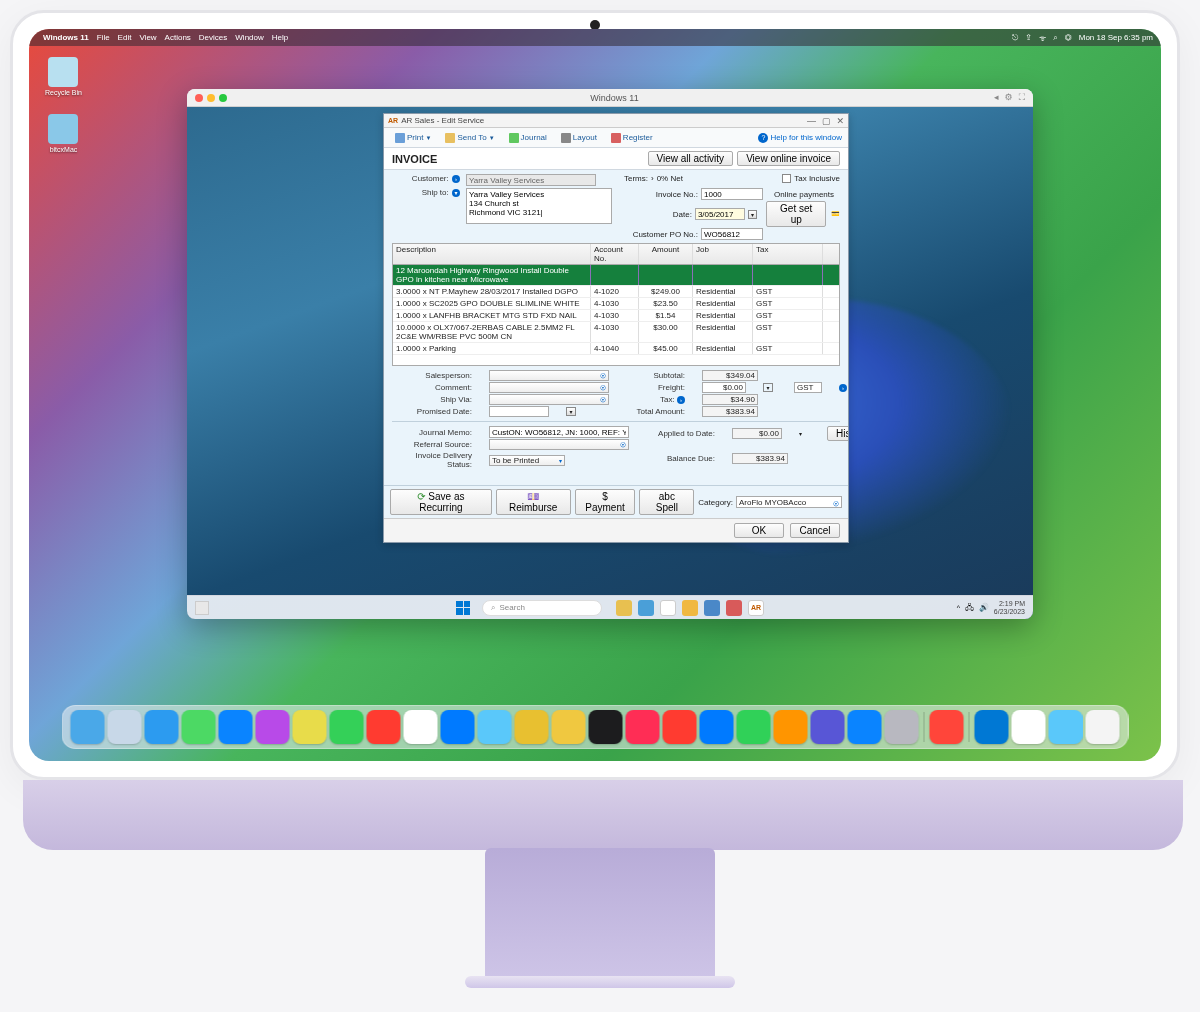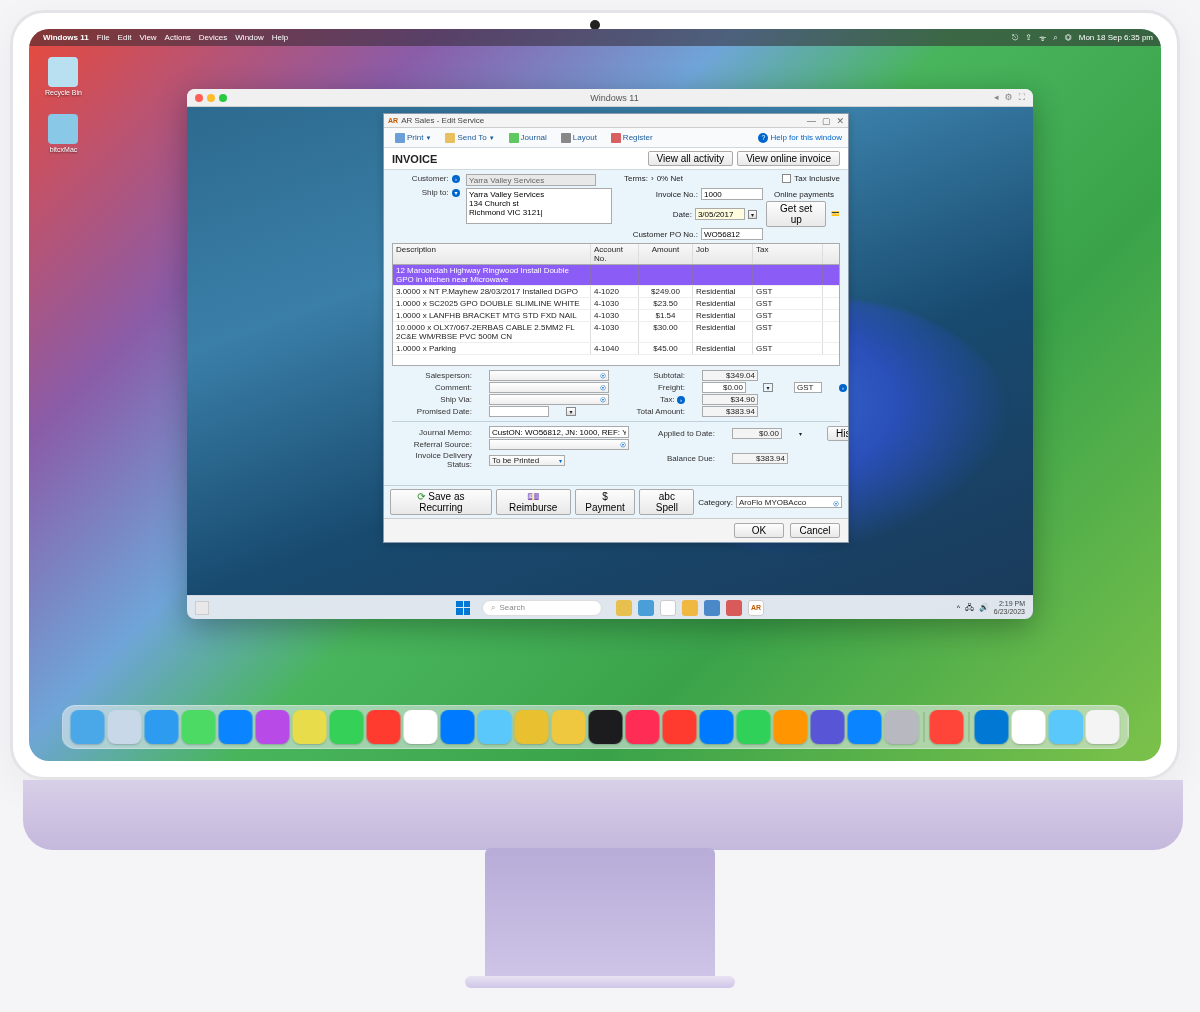--- a/index.html
+++ b/index.html
@@ -45,21 +45,21 @@
 .flbl{width:68px;text-align:right;color:#333}
 .flbl .arrc{display:inline-block;width:8px;height:8px;background:#0066cc;color:#fff;border-radius:50%;font-size:6px;line-height:8px;text-align:center;margin-left:1px}
 .finput{background:#fff;border:1px solid #aaa;padding:1px 2px;font-size:8px;height:12px}
 .finput.gray{background:#e8e8e8;color:#666}
 .rcol{display:flex;align-items:center;gap:3px;font-size:8px}
 .tbl{margin-top:3px;border:1px solid #aaa;background:#fff}
 .tbl-hdr{display:flex;background:linear-gradient(#f8f8f8,#e8e8e8);border-bottom:1px solid #aaa;font-size:8px}
 .tbl-hdr>div,.tbl-row>div{padding:1px 3px;border-right:1px solid #ddd}
 .tc-desc{width:198px}.tc-acc{width:48px}.tc-amt{width:54px;text-align:center}.tc-job{width:60px}.tc-tax{width:70px}
 .tbl-row{display:flex;font-size:8px;border-bottom:1px solid #eee}
-.tbl-row.sel{background:#8b5cf6;color:#fff}
+.tbl-row.sel{background:#15803d;color:#fff}
 .tbl-row.sel>div{border-right-color:#8a6fb8}
 .bottom-form{display:flex;gap:20px;margin-top:4px;font-size:8px}
 .bform-col{display:flex;flex-direction:column;gap:1px}
 .bfrow{display:flex;align-items:center;gap:17px}
 .bfrow .lbl{text-align:right;width:80px;color:#333}
 .bfrow .val{width:120px;border:1px solid #aaa;background:#fff;height:11px;padding:0 2px;display:flex;align-items:center}
 .bfrow .val.ro{background:#f4f4f4;justify-content:flex-end}
 .bfrow .sel{width:120px;border:1px solid #aaa;background:linear-gradient(#fff,#eee);height:11px;padding:0 2px;display:flex;align-items:center;justify-content:space-between}
 .bfrow .sel .sa{font-size:6px;color:#0066cc}
 .memo-sec{margin-top:4px;padding-top:4px;border-top:1px solid #c0d0dc}

